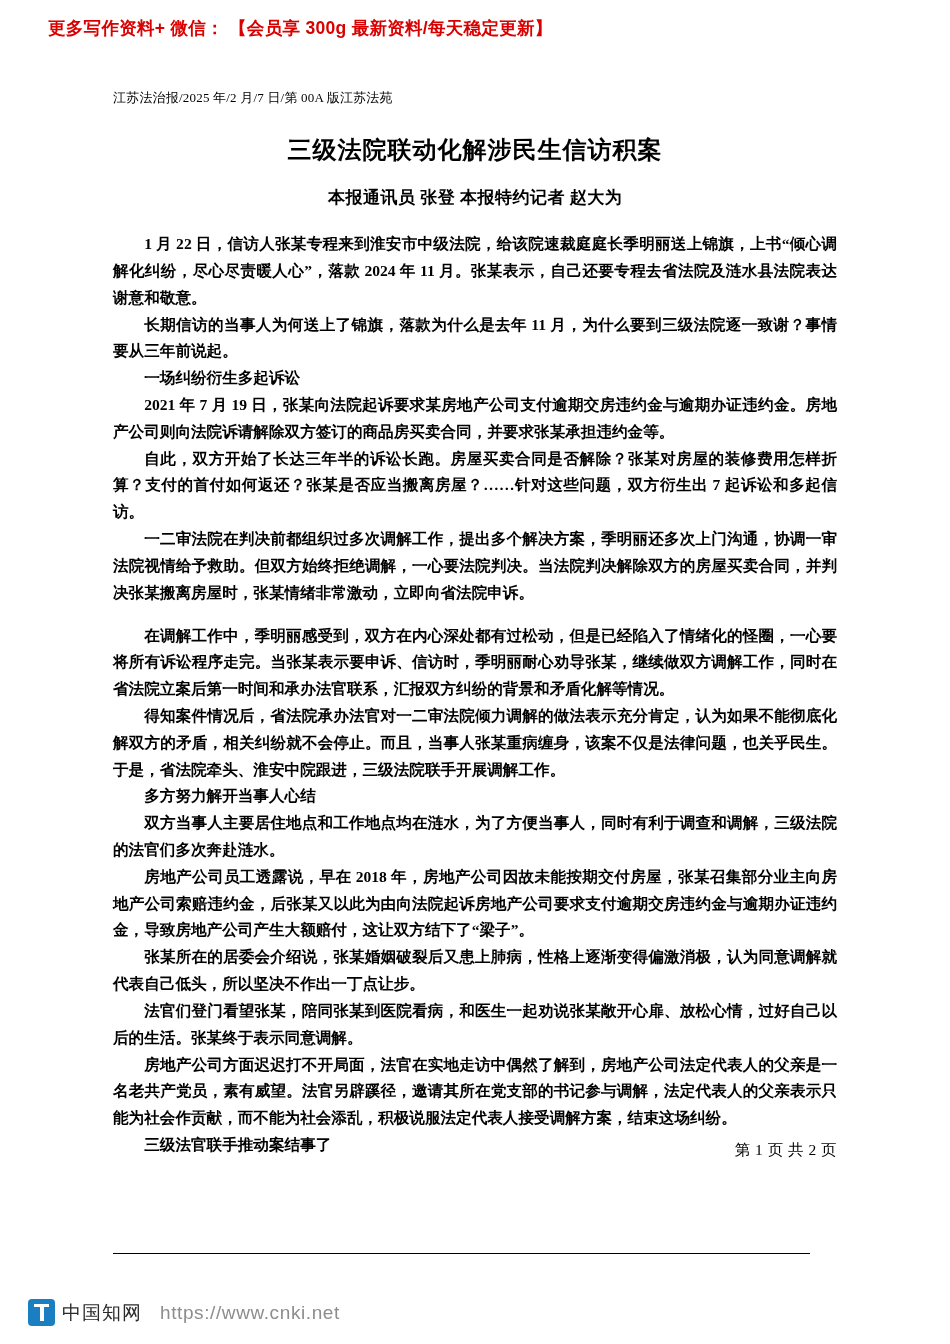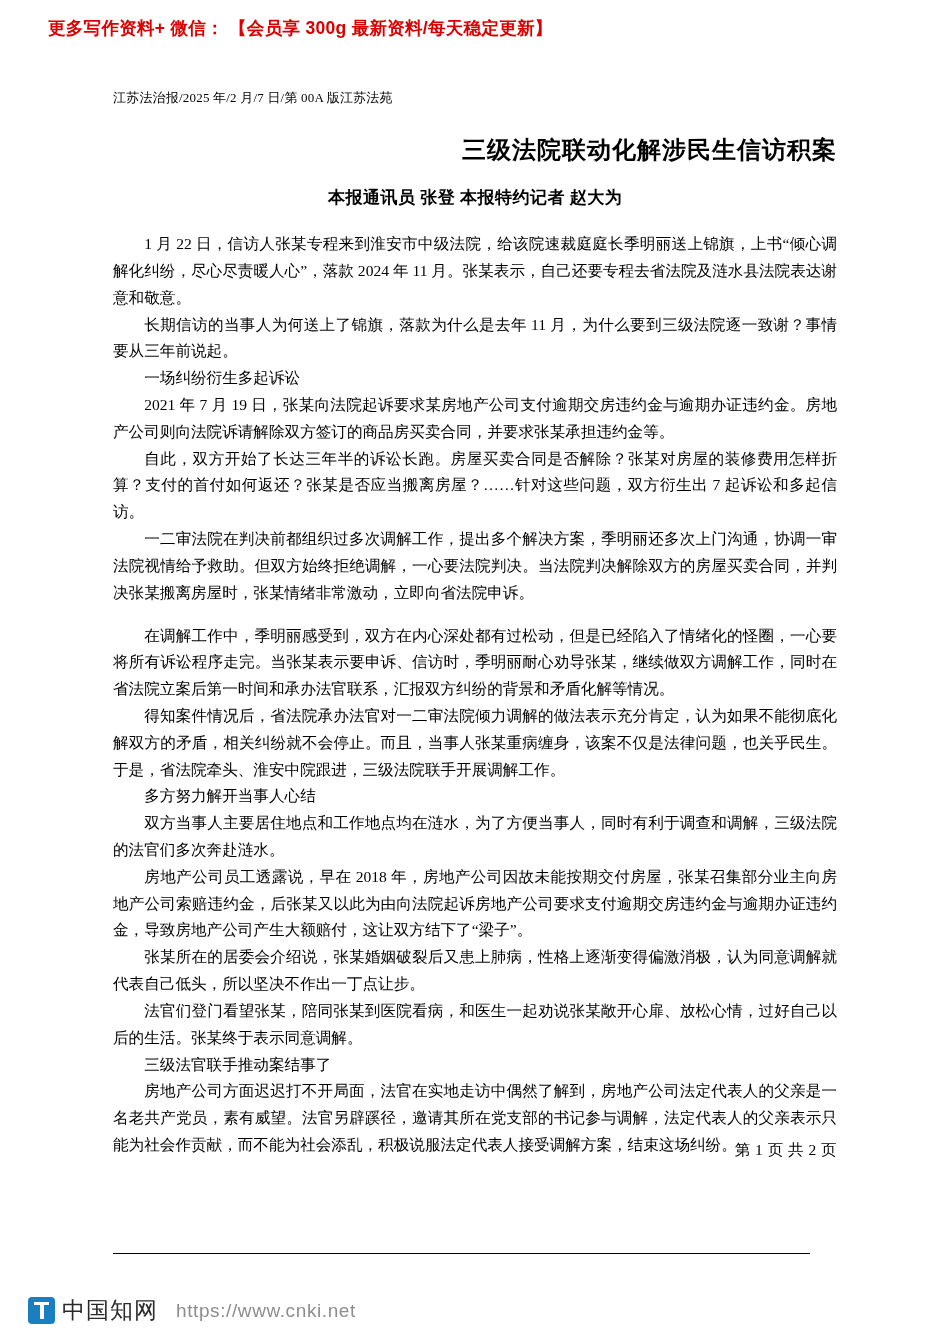--- a/index.html
+++ b/index.html
@@ -39,21 +39,21 @@
     top: 88px;
     width: 724px;
   }
   .source {
     font-size: 13px;
     line-height: 1.55;
     letter-spacing: 0.2px;
   }
   .doc-title {
     margin-top: 26px;
-    text-align: right;
+    text-align: center;
     font-size: 24px;
     font-weight: bold;
     letter-spacing: 1px;
   }
   .byline {
     margin-top: 20px;
     text-align: center;
     font-size: 17px;
     font-weight: bold;
     letter-spacing: 0.5px;
@@ -61,20 +61,21 @@
   .body-text {
     margin-top: 22px;
     font-size: 15.6px;
     line-height: 1.72;
     text-align: justify;
     text-justify: inter-ideograph;
   }
   .body-text p {
     margin: 0;
     text-indent: 2em;
+    font-weight: bold;
   }
   .body-text p.gap-before {
     margin-top: 16px;
   }
   .pagefoot {
     position: absolute;
     left: 113px;
     top: 1140px;
     width: 724px;
     text-align: right;
@@ -123,21 +124,21 @@
     content: "";
     position: absolute;
     left: 11.5px;
     top: 5px;
     width: 4px;
     height: 17px;
     background: #ffffff;
   }
   .cnki-text {
     font-family: Liberation Mono, monospace;
-    font-size: 23px;
+    font-size: 19px;
     color: #2a2a2a;
     letter-spacing: 1px;
   }
   .cnki-url {
     font-family: "Liberation Sans", "DejaVu Sans", sans-serif;
     font-size: 19px;
     color: #8d8d8d;
     letter-spacing: 0.6px;
   }
 </style>
@@ -160,22 +161,22 @@
       <p>2021 年 7 月 19 日，张某向法院起诉要求某房地产公司支付逾期交房违约金与逾期办证违约金。房地产公司则向法院诉请解除双方签订的商品房买卖合同，并要求张某承担违约金等。</p>
       <p>自此，双方开始了长达三年半的诉讼长跑。房屋买卖合同是否解除？张某对房屋的装修费用怎样折算？支付的首付如何返还？张某是否应当搬离房屋？……针对这些问题，双方衍生出 7 起诉讼和多起信访。</p>
       <p>一二审法院在判决前都组织过多次调解工作，提出多个解决方案，季明丽还多次上门沟通，协调一审法院视情给予救助。但双方始终拒绝调解，一心要法院判决。当法院判决解除双方的房屋买卖合同，并判决张某搬离房屋时，张某情绪非常激动，立即向省法院申诉。</p>
       <p class="gap-before">在调解工作中，季明丽感受到，双方在内心深处都有过松动，但是已经陷入了情绪化的怪圈，一心要将所有诉讼程序走完。当张某表示要申诉、信访时，季明丽耐心劝导张某，继续做双方调解工作，同时在省法院立案后第一时间和承办法官联系，汇报双方纠纷的背景和矛盾化解等情况。</p>
       <p>得知案件情况后，省法院承办法官对一二审法院倾力调解的做法表示充分肯定，认为如果不能彻底化解双方的矛盾，相关纠纷就不会停止。而且，当事人张某重病缠身，该案不仅是法律问题，也关乎民生。于是，省法院牵头、淮安中院跟进，三级法院联手开展调解工作。</p>
       <p>多方努力解开当事人心结</p>
       <p>双方当事人主要居住地点和工作地点均在涟水，为了方便当事人，同时有利于调查和调解，三级法院的法官们多次奔赴涟水。</p>
       <p>房地产公司员工透露说，早在 2018 年，房地产公司因故未能按期交付房屋，张某召集部分业主向房地产公司索赔违约金，后张某又以此为由向法院起诉房地产公司要求支付逾期交房违约金与逾期办证违约金，导致房地产公司产生大额赔付，这让双方结下了“梁子”。</p>
       <p>张某所在的居委会介绍说，张某婚姻破裂后又患上肺病，性格上逐渐变得偏激消极，认为同意调解就代表自己低头，所以坚决不作出一丁点让步。</p>
       <p>法官们登门看望张某，陪同张某到医院看病，和医生一起劝说张某敞开心扉、放松心情，过好自己以后的生活。张某终于表示同意调解。</p>
+      <p>房地产公司方面迟迟打不开局面，法官在实地走访中偶然了解到，房地产公司法定代表人的父亲是一名老共产党员，素有威望。法官另辟蹊径，邀请其所在党支部的书记参与调解，法定代表人的父亲表示只能为社会作贡献，而不能为社会添乱，积极说服法定代表人接受调解方案，结束这场纠纷。</p>
       <p>三级法官联手推动案结事了</p>
-      <p>房地产公司方面迟迟打不开局面，法官在实地走访中偶然了解到，房地产公司法定代表人的父亲是一名老共产党员，素有威望。法官另辟蹊径，邀请其所在党支部的书记参与调解，法定代表人的父亲表示只能为社会作贡献，而不能为社会添乱，积极说服法定代表人接受调解方案，结束这场纠纷。</p>
     </div>
   </div>
 
   <div class="pagefoot">第 1 页 共 2 页</div>
 
   <div class="rule"></div>
 
   <div class="footer">
     <div class="cnki-logo">
       <span class="cnki-mark"></span>

